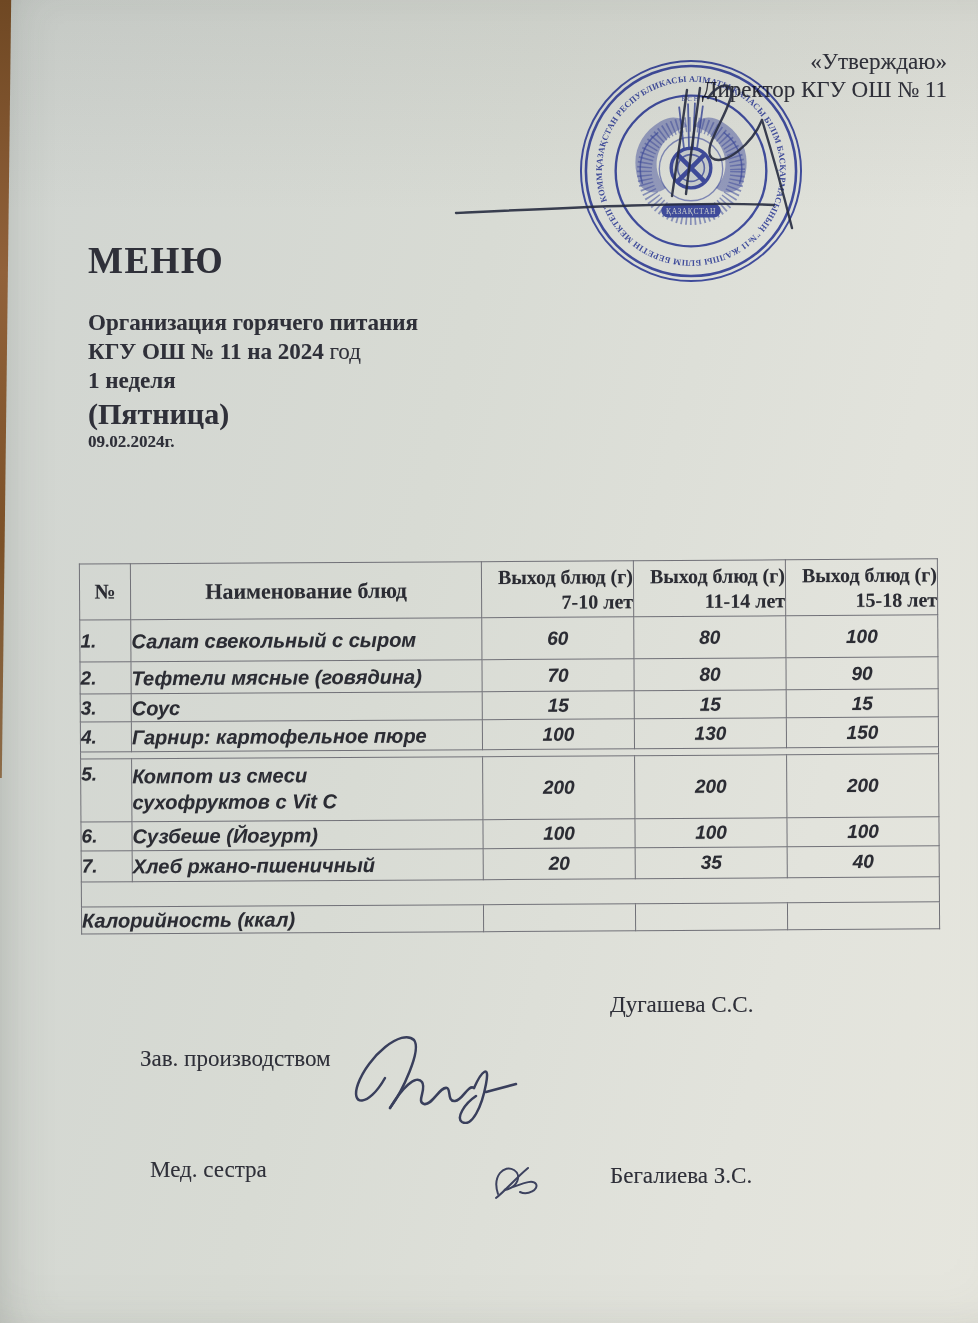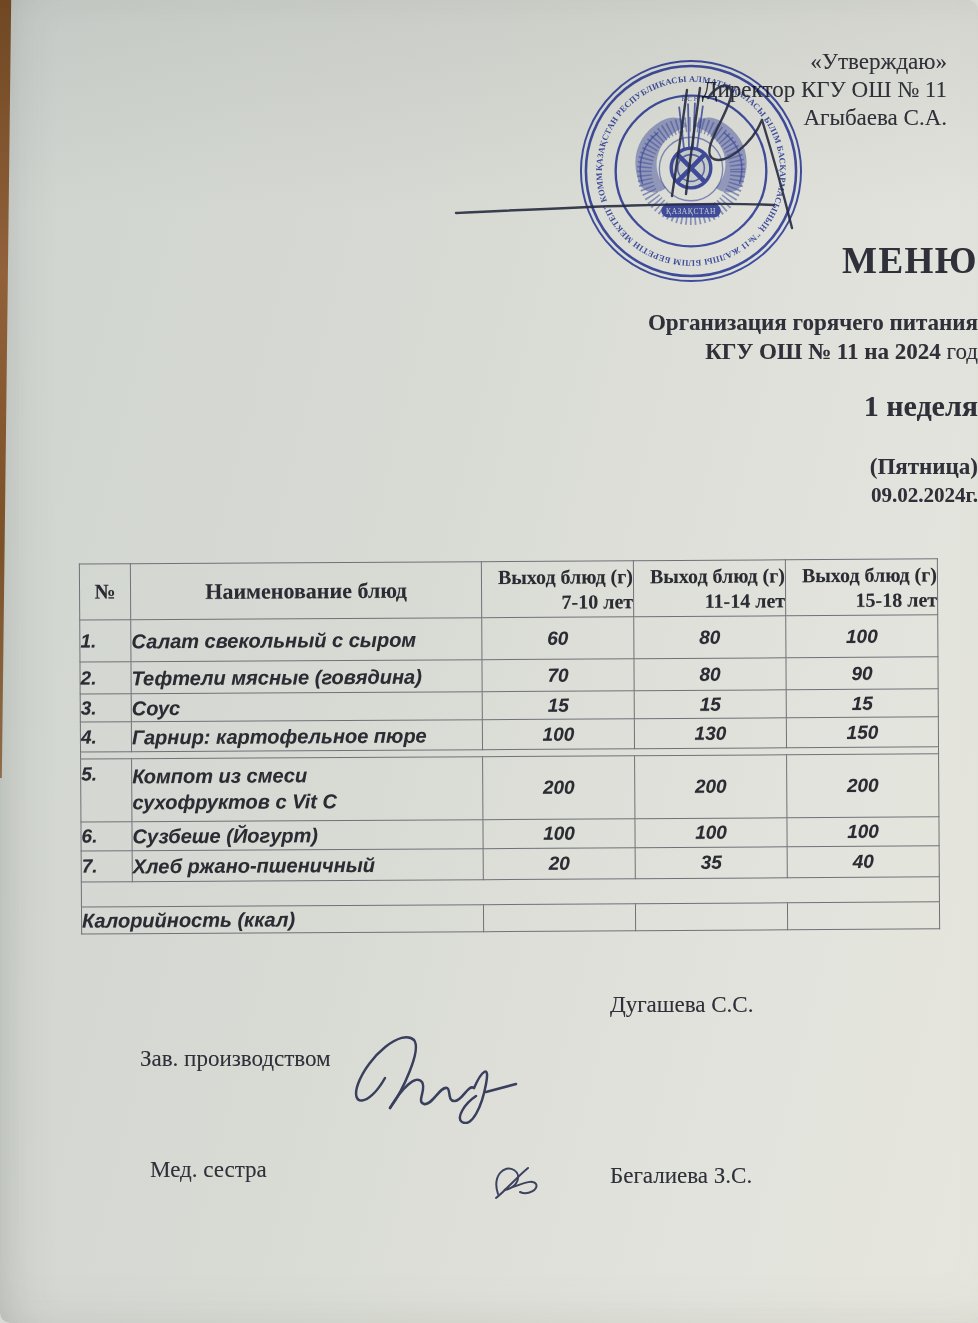--- a/index.html
+++ b/index.html
@@ -7,41 +7,40 @@
     width:978px;height:1323px;position:relative;overflow:hidden;
     font-family:"Liberation Serif", serif;
     background:#d9dcd5;
   }
   .paper{
     position:absolute;inset:0;
     background:
       linear-gradient(180deg, rgba(95,100,95,.10) 0%, rgba(95,100,95,0) 16%),
       linear-gradient(104deg, #d0d4d0 0%, #d8dbd4 42%, #e2e3dc 78%, #e6e6de 100%);
     box-shadow: inset 34px 0 60px -42px rgba(60,65,60,.30), inset 0 -30px 70px -50px rgba(120,120,110,.18);
-    border-radius: 10px;
   }
   .desk-edge{
     position:absolute;left:0;top:0;width:13px;height:778px;
     background:linear-gradient(180deg,#6f4823 0%, #91613a 35%, #7c5128 70%, #8d6c49 100%);
     clip-path:polygon(0 0, 86% 0, 14% 100%, 0 100%);
   }
   .print{color:#2f3039;text-shadow:0.2px 0.3px 0.6px rgba(55,55,65,.30);}
   .approval{
     position:absolute;top:48px;right:31px;text-align:right;
     font-size:23px;line-height:28px;
   }
-  .title-block{position:absolute;left:88px;top:240px;width:890px;text-align:right;}
+  .title-block{position:absolute;left:88px;top:240px;width:890px;text-align:left;}
   .doc-title{font-size:37px;font-weight:bold;letter-spacing:1.5px;line-height:42px;}
   .sub1{margin-top:26px;font-size:23px;font-weight:bold;line-height:29px;}
   .sub2{font-size:23px;font-weight:bold;line-height:29px;}
   .sub2 .reg{font-weight:normal;}
   .season{font-size:22px;font-style:italic;line-height:29px;}
-  .week{margin-top:25px;font-size:30px;font-weight:bold;line-height:29px;}
-  .day{margin-top:32px;font-size:23px;font-weight:bold;line-height:29px;}
-  .date{font-size:21px;font-weight:bold;line-height:28px;}
+  .week{font-size:23px;font-weight:bold;line-height:29px;}
+  .day{margin-top:4px;font-size:30px;font-weight:bold;line-height:29px;}
+  .date{font-size:17px;font-weight:bold;line-height:28px;}
 
   .table-wrap{position:absolute;left:80px;top:561px;width:856px;transform:rotate(-0.35deg);}
   table.menu{border-collapse:collapse;width:855px;table-layout:fixed;}
   table.menu td, table.menu th{
     border:1px solid #717178;padding:0;vertical-align:middle;
     color:#2b2c33;text-shadow:0.2px 0.3px 0.5px rgba(50,50,60,.28);
   }
   th.c-num{width:50px;font-size:21px;font-family:"Liberation Serif",serif;}
   th.c-name{width:350px;font-size:22px;font-family:"Liberation Serif",serif;}
   th.c-out{width:151px;font-size:20px;text-align:right;padding:2px 6px 4px 8px;line-height:25px;font-family:"Liberation Serif",serif;}
@@ -61,21 +60,20 @@
 </style>
 </head>
 <body>
 
 <div class="paper">
   <div class="desk-edge"></div>
 
   <div class="approval print">
     <div>«Утверждаю»</div>
     <div>Директор КГУ ОШ № 11</div>
-    <div>Агыбаева С.А.</div>
   </div>
 
   <svg class="abs stamp" style="left:577px;top:57px;width:228px;height:228px;" viewBox="0 0 230 230">
     <defs>
       <path id="ringPath" d="M115,115 m-90,0 a90,90 0 1,1 180,0 a90,90 0 1,1 -180,0"></path>
       <filter id="inkBlur">
           <feGaussianBlur stdDeviation="0.5"></feGaussianBlur>
         </filter>
     </defs>
     <g stroke="#3b4ab2" fill="none" filter="url(#inkBlur)">

